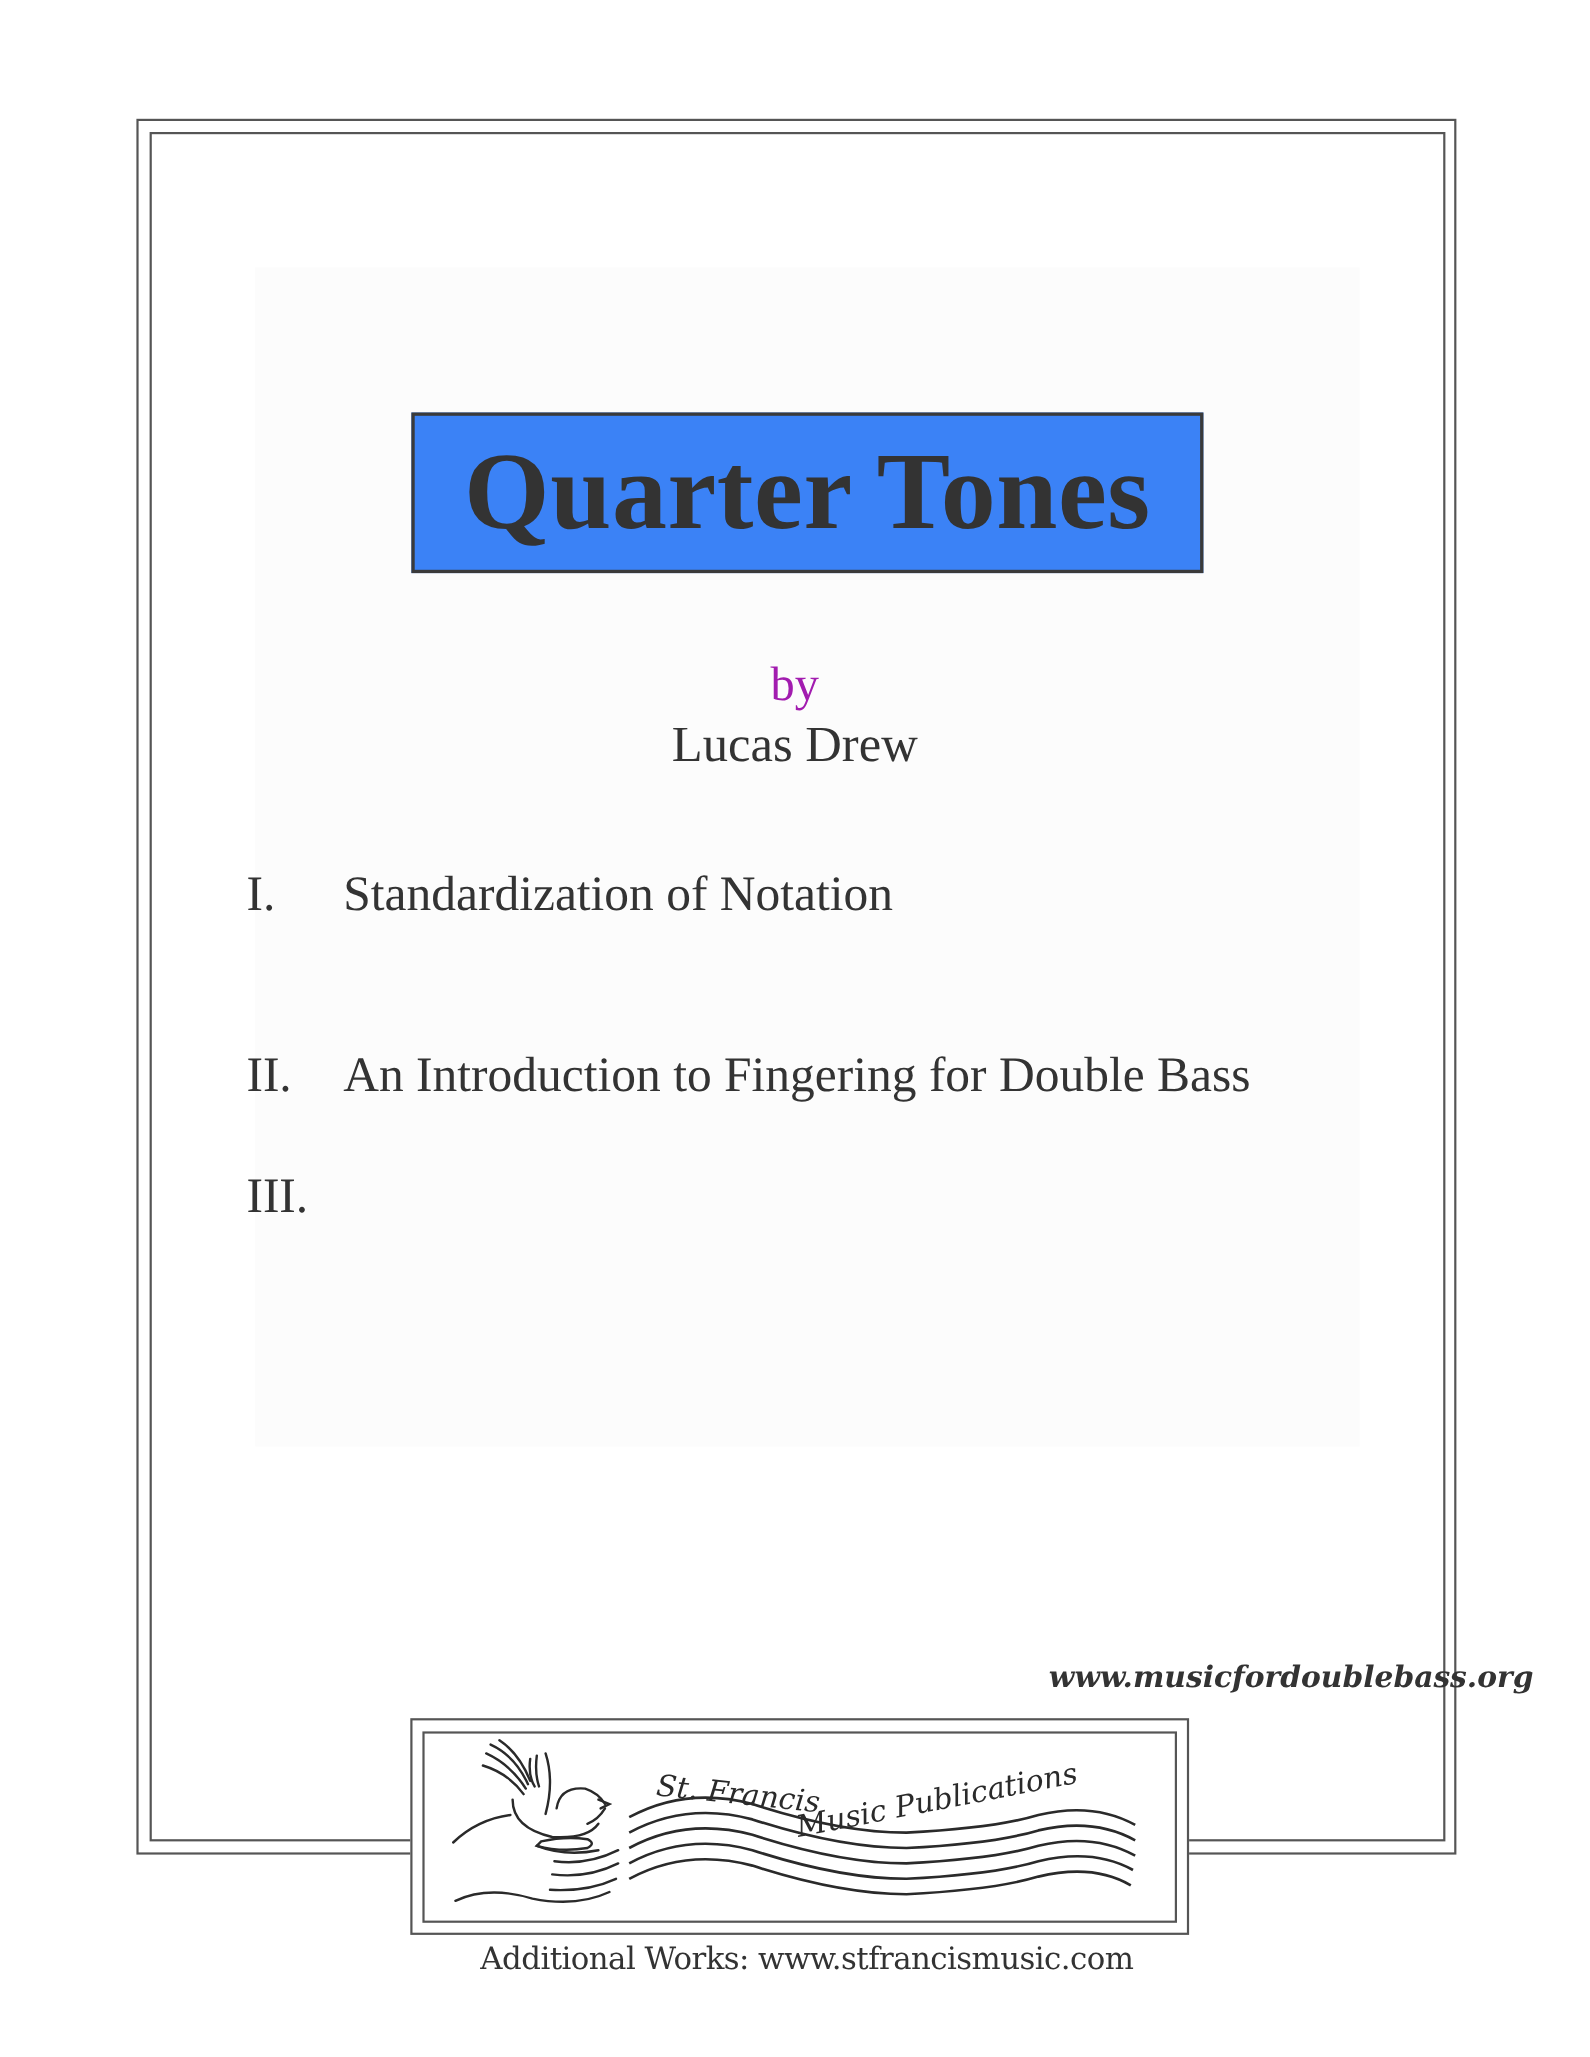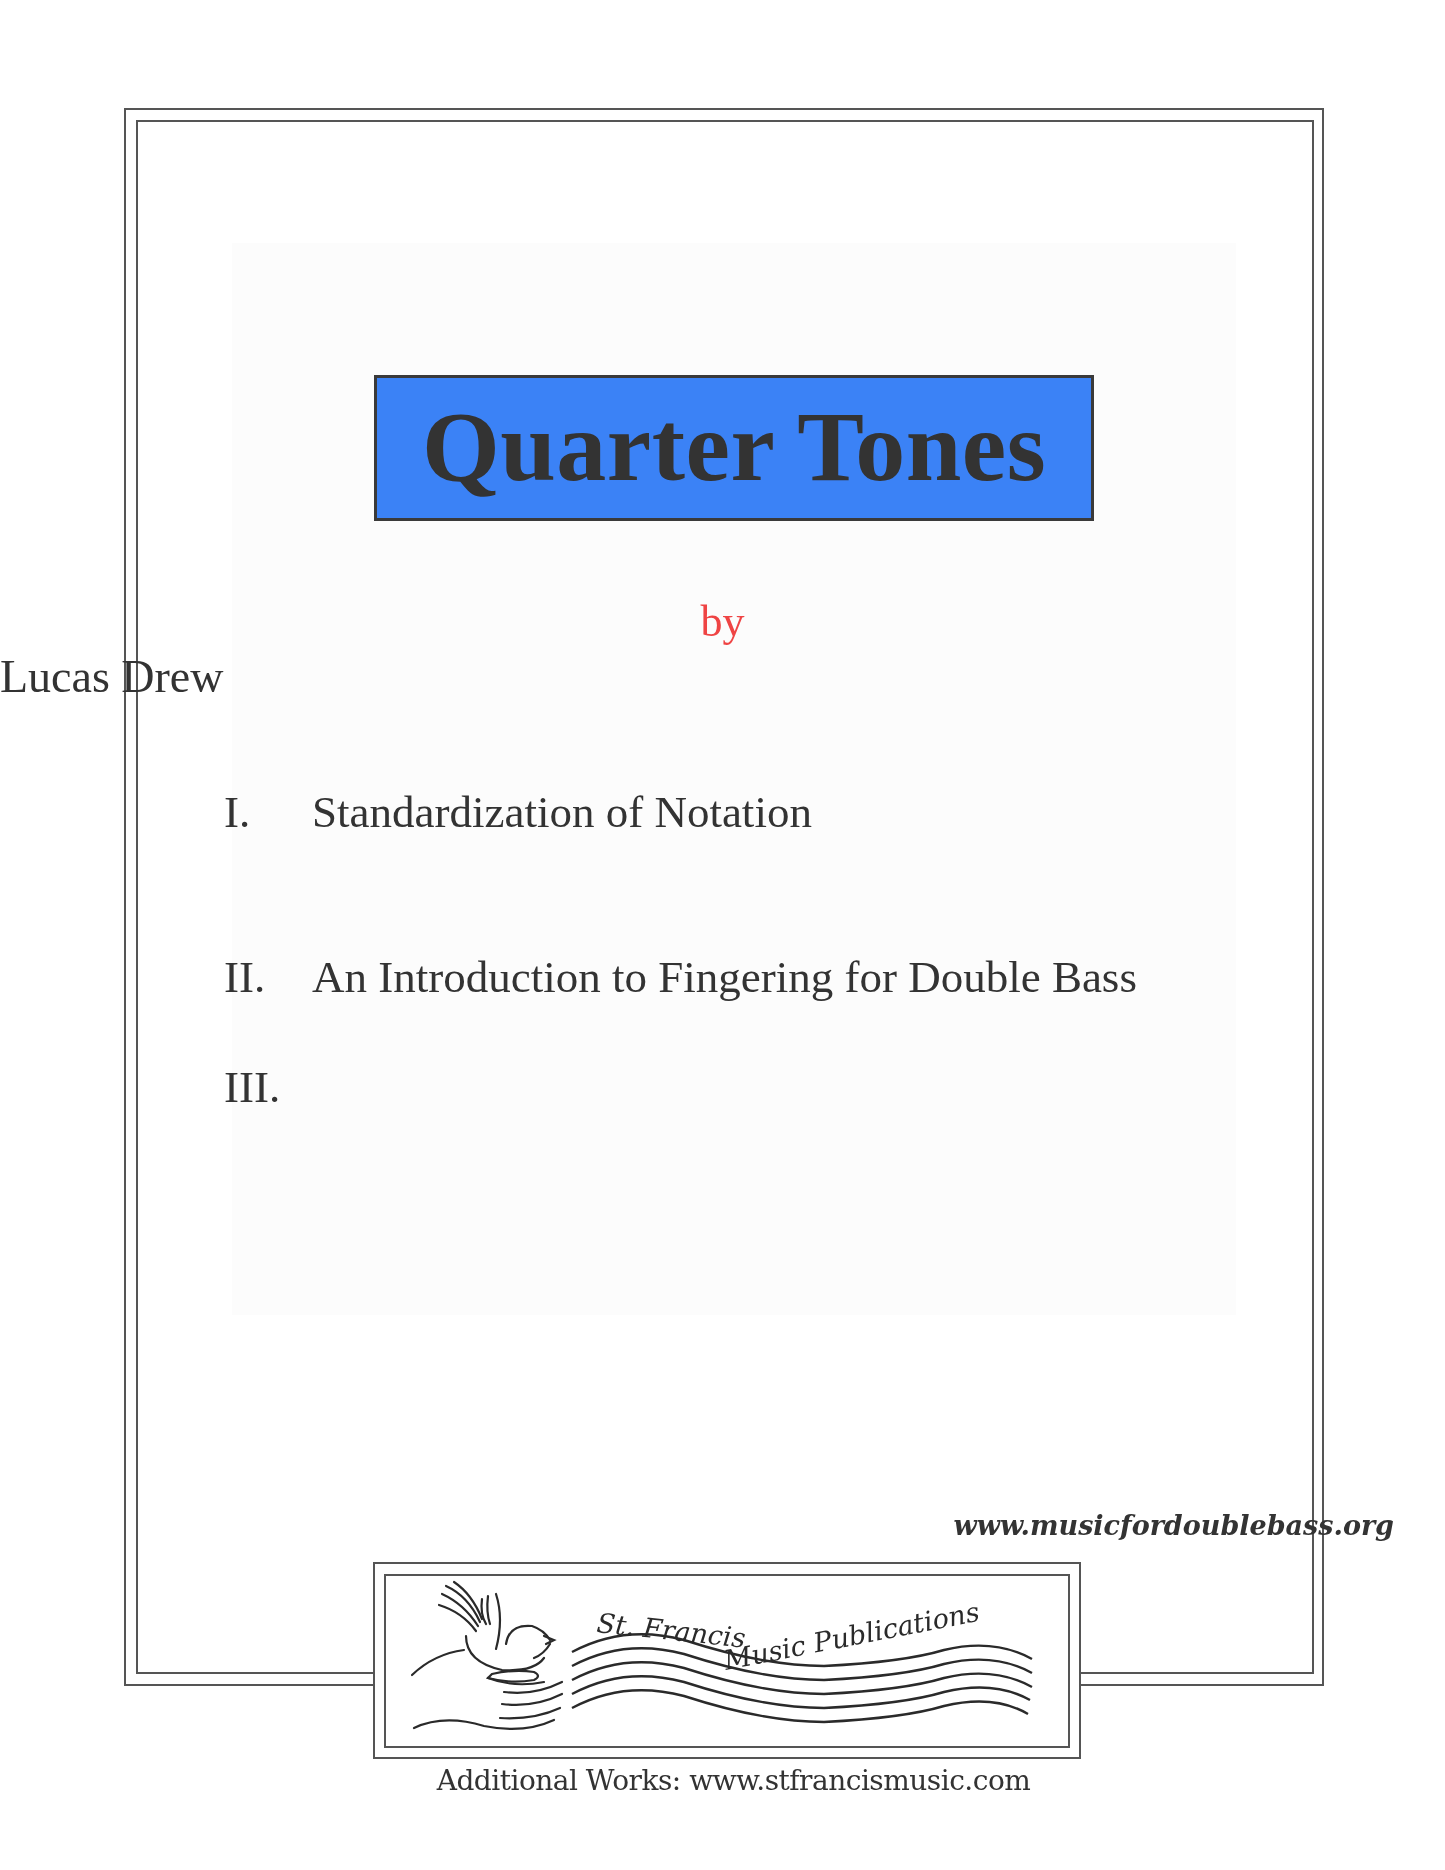--- a/index.html
+++ b/index.html
@@ -5,22 +5,22 @@
   html, body { margin:0; padding:0; background:#ffffff; }
   body { width:1445px; height:1870px; position:relative; overflow:hidden;
          font-family:"Liberation Serif", "DejaVu Serif", serif; color:#333333; }
   .abs { position:absolute; }
   .frame-outer { left:124px; top:108px; width:1200px; height:1578px; border:2px solid #555; box-sizing:border-box; }
   .frame-inner { left:136px; top:120px; width:1178px; height:1554px; border:2px solid #555; box-sizing:border-box; }
   .panel { left:232px; top:243px; width:1004px; height:1072px; background:#fcfcfc; }
   .title-box { left:374px; top:375px; width:720px; height:146px; border:3px solid #3a3a3a; box-sizing:border-box; background:#3b82f6;
                display:flex; align-items:center; justify-content:center; }
   .title { font-family:"Liberation Serif", serif; font-weight:bold; font-size:100px; color:#333; letter-spacing:0.5px; white-space:nowrap; margin-top:-4px; }
-  .by { left:0; width:1445px; top:596px; text-align:center; font-size:44px; line-height:52px; color:#ef4444; }
-  .author { left:0; width:1445px; top:650px; text-align:left; font-size:46px; line-height:54px; color:#333; }
+  .by { left:0; width:1445px; top:596px; text-align:center; font-size:44px; line-height:52px; color:#a21caf; }
+  .author { left:0; width:1445px; top:650px; text-align:center; font-size:46px; line-height:54px; color:#333; }
   .toc-item { left:224px; width:1020px; font-size:45px; line-height:55px; color:#333; }
   .toc-num { position:absolute; left:0; top:0; }
   .toc-text { position:absolute; left:88px; top:0; width:940px; }
   .site-url { left:0; width:1394px; top:1510px; text-align:right; font-family:"DejaVu Serif", serif; font-style:italic; font-weight:bold; font-size:27px; color:#333; }
   .logo-outer { left:373px; top:1562px; width:708px; height:197px; border:2px solid #555; box-sizing:border-box; background:#fff; }
   .logo-inner { left:384px; top:1574px; width:686px; height:174px; border:2px solid #555; box-sizing:border-box; background:#fff; }
   .additional { left:0; width:1445px; top:1764px; text-align:center; font-family:"DejaVu Serif", serif; font-size:28px; color:#333; letter-spacing:-0.5px;margin-left:11px; }
   .logo-svg { left:384px; top:1574px; width:686px; height:174px; }
 </style>
 </head>

